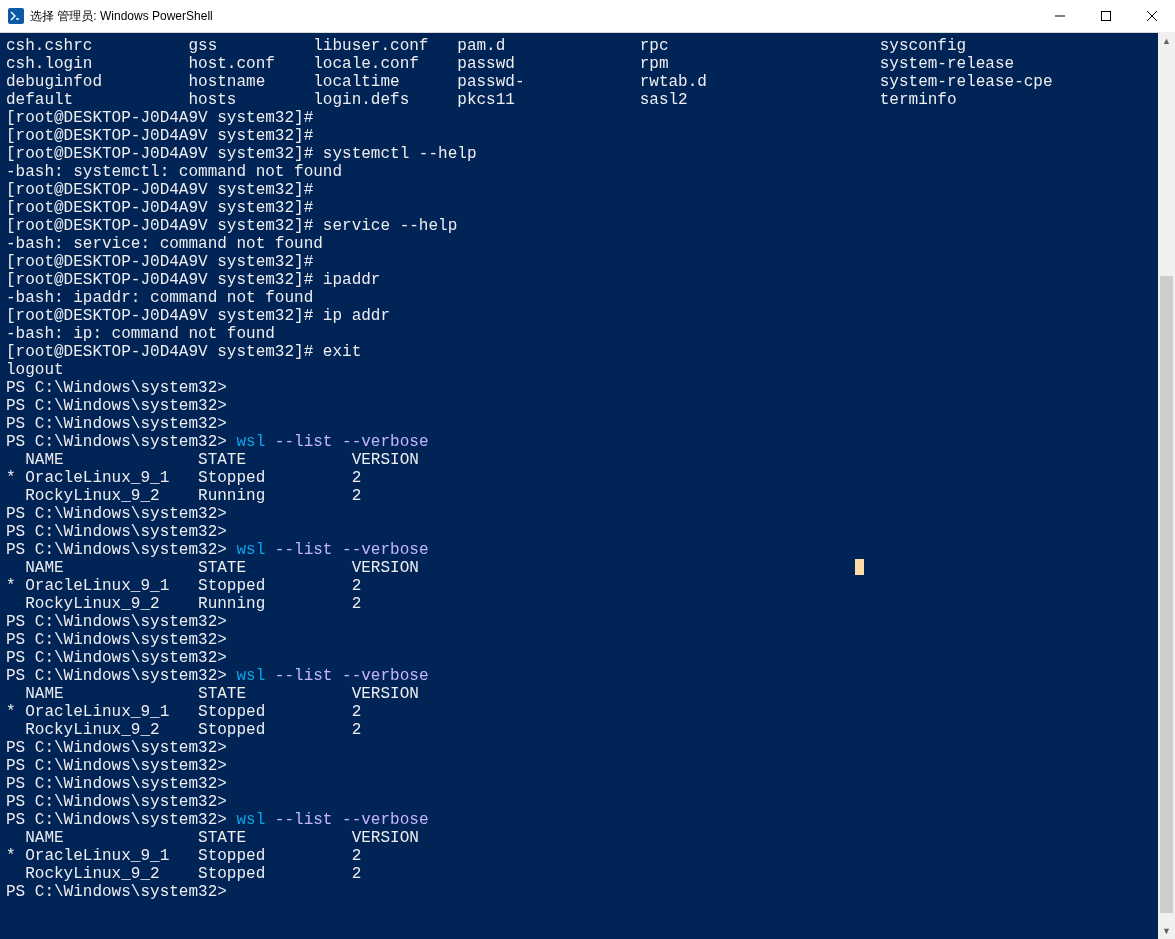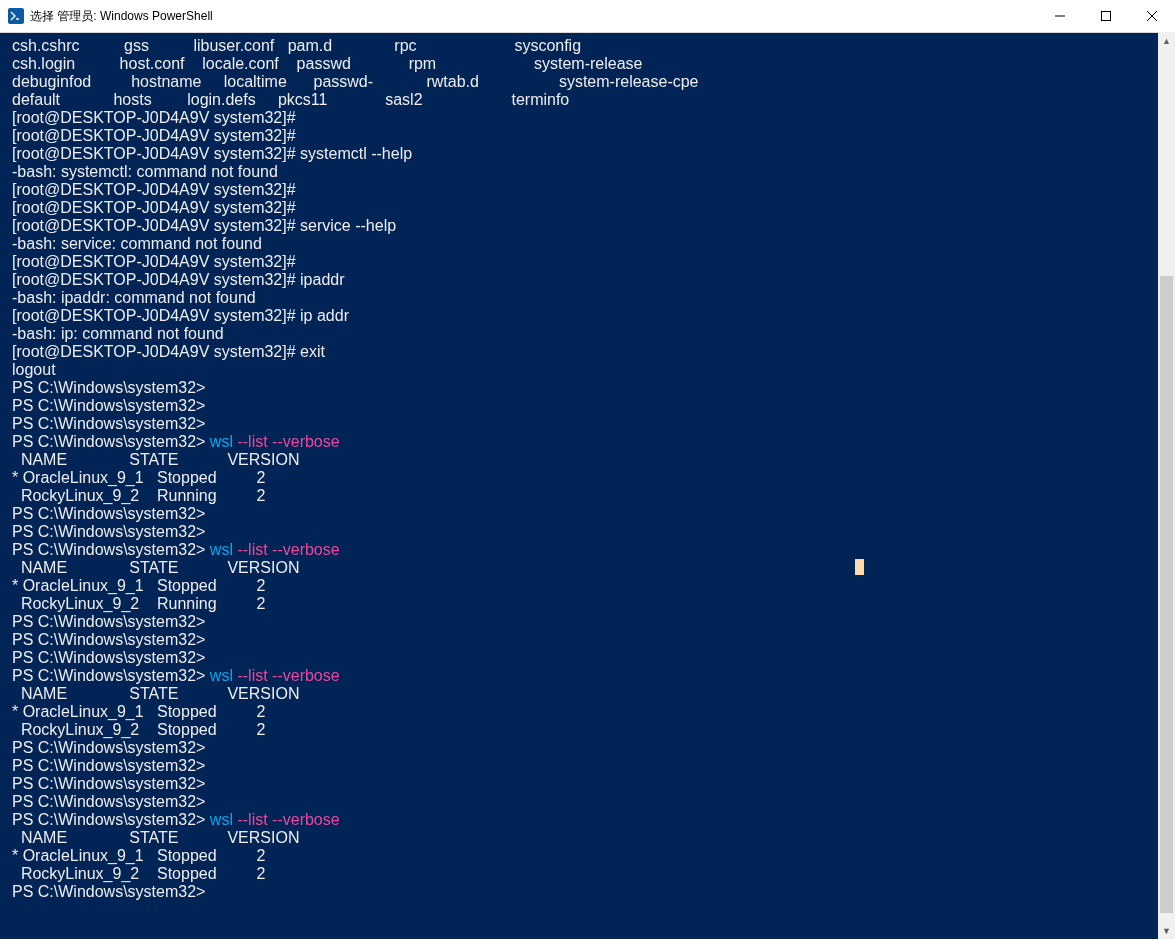--- a/index.html
+++ b/index.html
@@ -3,24 +3,24 @@
 <meta charset="utf-8">
 <style>
   html,body{margin:0;padding:0;height:100%;font-family:"Segoe UI",Arial,sans-serif;background:#f0f0f0;overflow:hidden}
   .window{width:1175px;height:939px;background:#012456;position:relative;display:flex;flex-direction:column}
   .titlebar{height:32px;background:#ffffff;display:flex;align-items:center;flex:0 0 auto;border-bottom:1px solid #d9d9d9}
   .title-icon{width:16px;height:16px;margin:0 6px 0 8px;display:flex;align-items:center;justify-content:center}
   .title-text{font-size:12px;color:#000;flex:1;white-space:nowrap}
   .winbtns{display:flex;height:100%}
   .winbtn{width:46px;height:100%;display:flex;align-items:center;justify-content:center;color:#000}
   .winbtn svg{width:10px;height:10px}
-  .term{flex:1;background:#012456;padding:4px 12px;font-family:Liberation Sans, sans-serif;font-size:16px;line-height:18px;color:#eeedf0;white-space:pre;overflow:hidden;position:relative}
+  .term{flex:1;background:#012456;padding:4px 6px;font-family:Liberation Mono, monospace;font-size:16px;line-height:18px;color:#eeedf0;white-space:pre;overflow:hidden;position:relative}
   .term .ln{display:block;min-height:18px}
   .yellow{color:#0ea5e9}
-  .dim{color:#ec4899}
+  .dim{color:#c4b5fd}
   .cursor{display:inline-block;width:9px;height:16px;background:#fedba9;vertical-align:text-bottom;position:absolute}
   .scrollbar-v{position:absolute;right:0;top:32px;bottom:0;width:17px;background:#f0f0f0;display:flex;flex-direction:column;align-items:center}
   .sb-btn{width:17px;height:17px;display:flex;align-items:center;justify-content:center;color:#606060;font-size:9px}
   .sb-track{flex:1;width:17px;background:#f0f0f0;position:relative}
   .sb-thumb{position:absolute;left:2px;right:2px;background:#cdcdcd;border-radius:0}
 </style>
 </head>
 <body>
 
 <div class="window">

